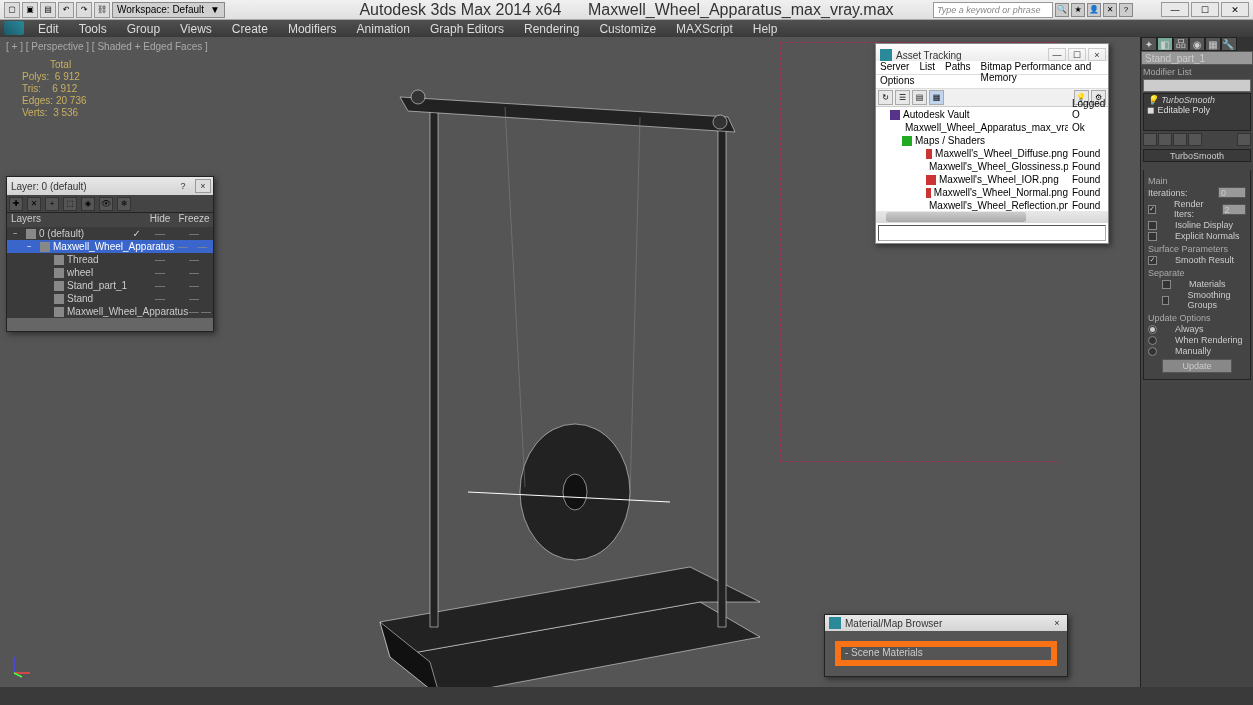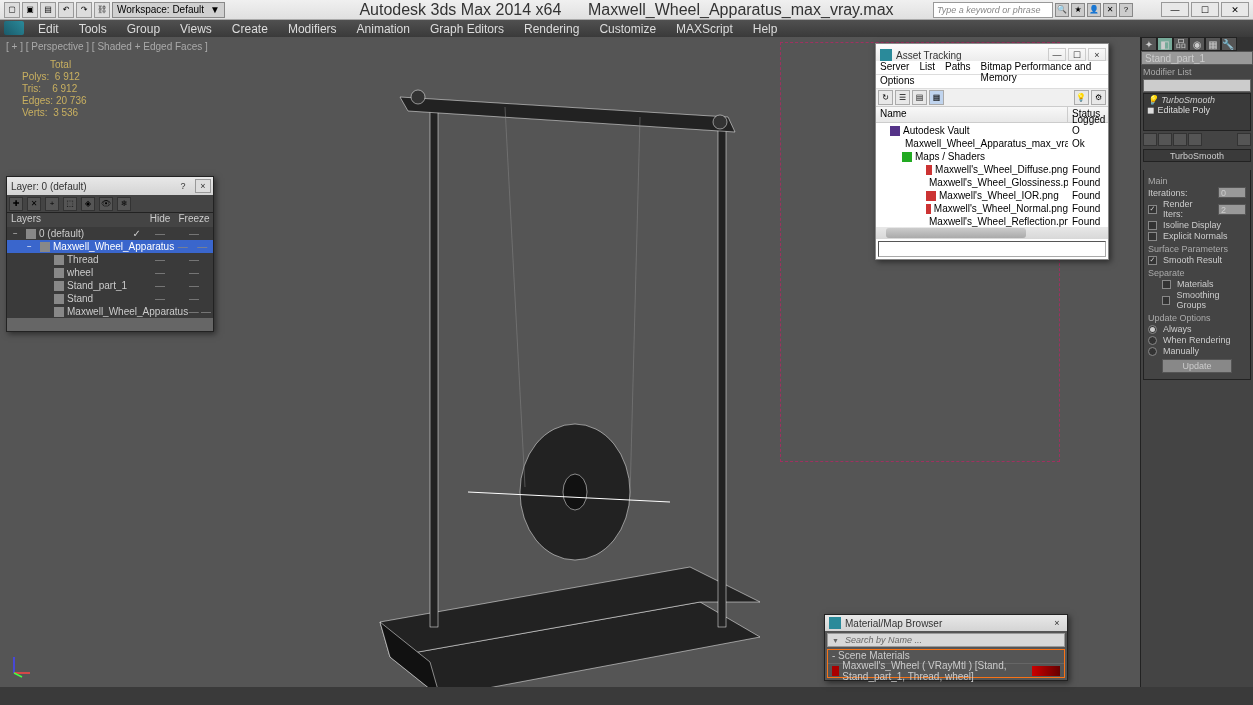--- a/index.html
+++ b/index.html
@@ -37,21 +37,21 @@
 .cmd-tabs .ct { width: 16px; height: 14px; border: 1px solid #222; background: #555; display:flex;align-items:center;justify-content:center;}
 .objname { height: 14px; background: #999; border: 1px solid #555; padding: 0 3px; font-size: 10px; display:flex;align-items:center;}
 .modlist-label { padding: 2px; font-size: 9px; color: #aaa; }
 .modlist-dd { height: 13px; background: #ccc; border: 1px solid #666; margin: 0 2px; }
 .modstack { background: #3a3a3a; border: 1px solid #222; margin: 1px 2px; height: 38px; padding: 1px; }
 .modstack .item { font-size: 9px; font-style: italic; color: #ccc; padding: 0 2px; display:flex;align-items:center;gap:3px;}
 .modbtns { display: flex; gap: 1px; padding: 1px 2px; }
 .modbtns .mb { width: 14px; height: 13px; background: #555; border: 1px solid #333; }
 .rollout-header { background: #3a3a3a; border: 1px solid #222; height: 13px; margin: 2px 2px 0 2px; display:flex;align-items:center;justify-content:center; font-size: 9px; }
 .rollout-body { border: 1px solid #222; border-top: none; margin: 8px 2px; padding: 3px 4px; }
-.rollout-body .row { display:flex; align-items:center; gap:6px; font-size: 9px; margin: 1px 0; }
+.rollout-body .row { display:flex; align-items:center; gap:18px; font-size: 9px; margin: 1px 0; }
 .rollout-body .spinner { width: 28px; height: 11px; background: #999; border: 1px solid #555; }
 .rollout-body .cb { width: 9px; height: 9px; border: 1px solid #888; background: #333; display:inline-flex;align-items:center;justify-content:center;font-size:7px;color:#ccc;}
 .rollout-body .cb.checked::after { content:"✓"; }
 .rollout-body .sect { font-size: 9px; color: #aaa; margin-top: 3px; }
 .rollout-body .radio { width: 9px; height: 9px; border-radius: 50%; border: 1px solid #888; background: #333; display:inline-flex;align-items:center;justify-content:center;}
 .rollout-body .radio.sel::after { content:""; width:5px; height:5px; border-radius:50%; background:#ccc; }
 .update-btn { width:70px; height:14px; background:#888; border:1px solid #555; font-size:9px; display:flex;align-items:center;justify-content:center;margin:3px auto;}
 
 
 .panel-layer { position: absolute; top: 176px; left: 6px; width: 208px; background: #555; border: 1px solid #222; box-shadow: 2px 2px 6px rgba(0,0,0,0.5); }
@@ -99,21 +99,21 @@
 .panel-asset .scroll .thumb { position:absolute; left:10px; width:140px; height:10px; top:1px; background:linear-gradient(#ccc,#aaa); border-radius:3px;}
 .panel-asset .input { margin:2px; height:16px; background:#fff; border:1px inset #aaa;}
 
 
 .panel-mat { position: absolute; top: 614px; left: 824px; width: 244px; background: #555; border: 1px solid #222; box-shadow: 2px 2px 6px rgba(0,0,0,0.5); }
 .panel-mat .hdr { height: 16px; background: linear-gradient(#e8e8e8,#d4d4d4); display:flex;align-items:center;padding:0 4px;font-size:10px;color:#333;position:relative;}
 .panel-mat .hdr .icn { width:12px; height:12px; background:#2a8a9a; margin-right:4px; }
 .panel-mat .hdr .x { position:absolute; right:2px; width:16px; height:13px; font-size:9px;display:flex;align-items:center;justify-content:center;}
 .panel-mat .srch { height:14px; background:#d8d8d8; border:1px solid #999; margin:2px; font-size:9px; font-style:italic; color:#666; padding:0 4px; display:flex;align-items:center;}
 .panel-mat .srch .tri { width:10px; font-size:7px; margin-right:3px;}
-.panel-mat .grp { background:#444; border:1px solid #f97316; margin:2px; }
+.panel-mat .grp { background:#444; border:6px solid #f97316; margin:10px; }
 .panel-mat .grp-hdr { height:13px; background:#555; font-size:10px; color:#ccc; padding:0 4px;}
 .panel-mat .grp-item { height:14px; background:#555; font-size:10px; color:#ccc; padding:0 4px; display:flex;align-items:center;gap:3px;border-top:1px solid #666;}
 .panel-mat .grp-item .sw { width:10px; height:10px; background:#a00;}
 .panel-mat .grp-item .bar { position:absolute; right:4px; width:28px; height:10px; background:linear-gradient(to right,#c00,#600);}
 </style>
 </head>
 <body>
 
 <div class="titlebar">
   <div class="left">
@@ -394,24 +394,20 @@
   </div>
   <div class="tb">
     <div class="tbtn">↻</div>
     <div class="tbtn">☰</div>
     <div class="tbtn">▤</div>
     <div class="tbtn active">▦</div>
     <div class="spacer"></div>
     <div class="tbtn">💡</div>
     <div class="tbtn">⚙</div>
   </div>
-  <div class="cols">
-    <div class="col1">Name</div>
-    <div class="col2">Status</div>
-  </div>
   <div id="asset-rows">
       <div class="arow lvl1">
         <div class="col1">
           <div class="ico" style="background:#538"></div>
           <span>Autodesk Vault</span>
         </div>
         <div class="col2">Logged O</div>
       </div>
       <div class="arow lvl2">
         <div class="col1">
@@ -468,25 +464,16 @@
     </div>
   <div class="input"></div>
 </div>
 
 <div class="panel-mat">
   <div class="hdr">
     <div class="icn"></div>
     <span>Material/Map Browser</span>
     <div class="x">×</div>
   </div>
-  <div class="srch">
-    <span class="tri">▼</span>
-    <span>Search by Name ...</span>
-  </div>
   <div class="grp">
     <div class="grp-hdr">- Scene Materials</div>
-    <div class="grp-item" style="position:relative">
-      <div class="sw"></div>
-      <span>Maxwell's_Wheel  ( VRayMtl )  [Stand, Stand_part_1, Thread, wheel]</span>
-      <div class="bar"></div>
-    </div>
   </div>
 </div>
 
 </body></html>

